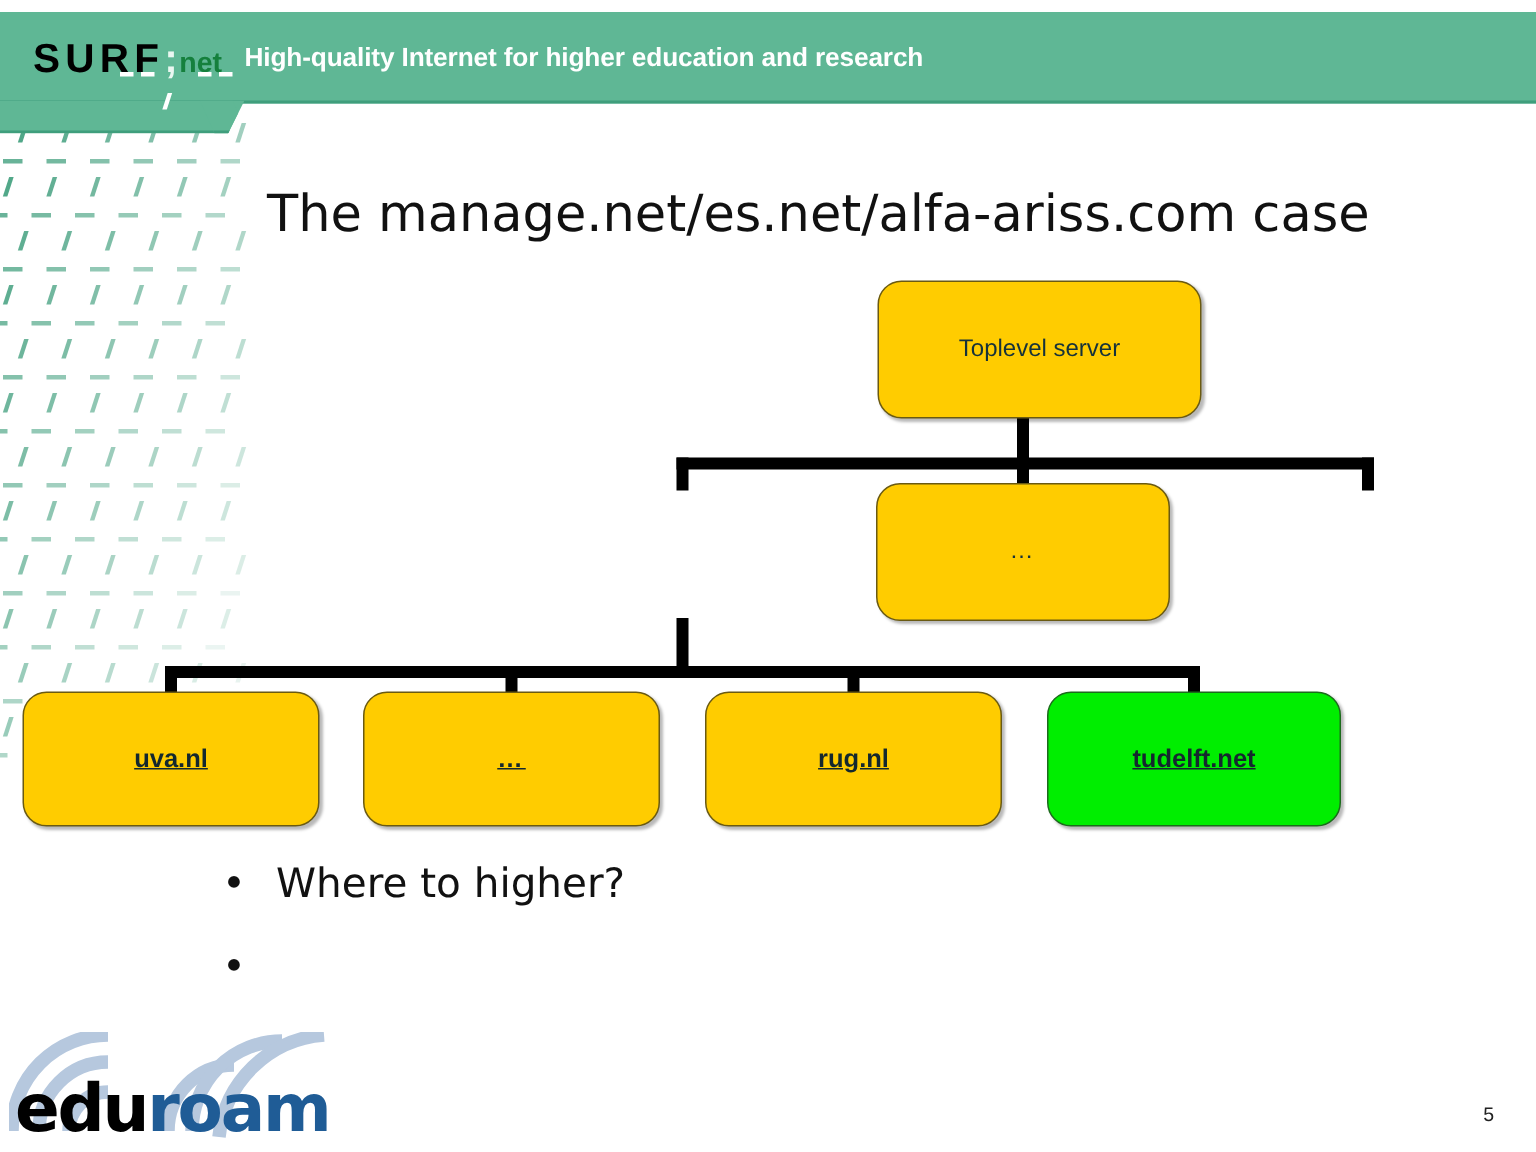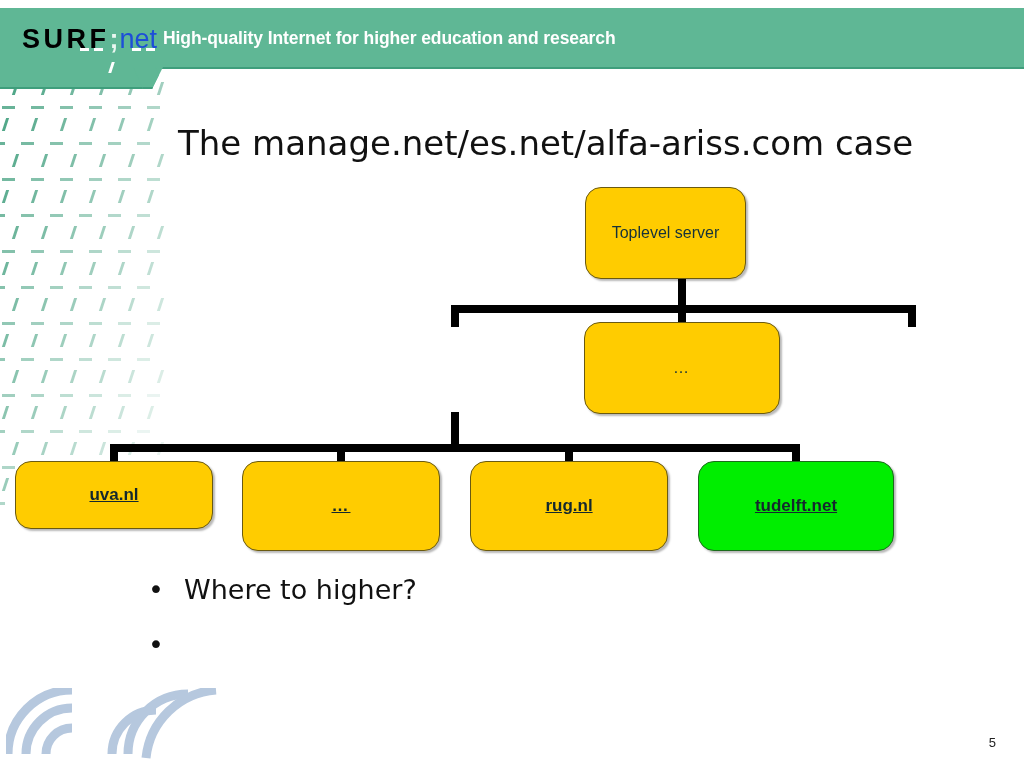--- a/index.html
+++ b/index.html
@@ -71,21 +71,21 @@
   #surf-logo .surfword {
     font-size: 27px; font-weight: bold; color: #000000;
     letter-spacing: 3.5px;
     font-family: "Liberation Sans", sans-serif;
   }
   #surf-logo .semi {
     font-size: 27px; font-weight: bold; color: #eaf7f1;
     margin: 0 1px 0 0;
   }
   #surf-logo .netword {
-    font-size: 27px; font-weight: normal; color: #1d4ed8;
+    font-size: 19px; font-weight: bold; color: #15803d;
     letter-spacing: 0px;
   }
   #surf-marks { position: absolute; left: 80px; top: 48px; z-index: 4; }
   #surf-marks span { position: absolute; display: block; background: #ffffff; }
   .m-d { width: 9px; height: 3px; }
   .m-s { width: 3px; height: 11px; transform: skewX(-18deg); }
 
   #tagline {
     position: absolute;
     left: 163px; top: 28px;
@@ -414,29 +414,29 @@
     <div class="connector" style="left:678px; top:305px; width:8px;  height:22px;"></div>
     <div class="connector" style="left:908px; top:305px; width:8px;   height:22px;"></div>
 
     <div class="connector" style="left:451px; top:412px; width:8px;   height:38px;"></div>
     <div class="connector" style="left:110px; top:444px; width:690px; height:8px;"></div>
     <div class="connector" style="left:110px; top:444px; width:8px;   height:20px;"></div>
     <div class="connector" style="left:337px; top:444px; width:8px;  height:20px;"></div>
     <div class="connector" style="left:565px; top:444px; width:8px;   height:20px;"></div>
     <div class="connector" style="left:792px; top:444px; width:8px;   height:20px;"></div>
 
-    <div class="node yellow" style="left:585px; top:187px; width:161px; height:92px;">
+    <div class="node yellow" style="left:585px; top:187px; width:216px; height:92px;">
       <span class="lbl">Toplevel server</span>
     </div>
 
     <div class="node yellow" style="left:584px; top:322px; width:196px; height:92px;">
       <span class="lbl dots">…</span>
     </div>
 
-    <div class="node yellow" style="left:15px; top:461px; width:198px; height:68px;">
+    <div class="node yellow" style="left:15px; top:461px; width:198px; height:90px;">
       <span class="lbl leaf">uva.nl</span>
     </div>
     <div class="node yellow" style="left:242px; top:461px; width:198px; height:90px;">
       <span class="lbl leaf dots">…</span>
     </div>
     <div class="node yellow" style="left:470px; top:461px; width:198px; height:90px;">
       <span class="lbl leaf">rug.nl</span>
     </div>
     <div class="node green" style="left:698px; top:461px; width:196px; height:90px;">
       <span class="lbl leaf">tudelft.net</span>
@@ -457,16 +457,17 @@
     <svg class="arcs" width="212" height="76" viewBox="0 0 212 76">
       <g fill="none" stroke="#b6c8de" stroke-width="9" stroke-linecap="butt">
         <path d="M 40 66 A 26 26 0 0 1 66 40"></path>
         <path d="M 20 66 A 46 46 0 0 1 66 20"></path>
         <path d="M  2 66 A 64 64 0 0 1 66  2"></path>
         <path d="M 106 66 A 44 44 0 0 1 150 22"></path>
         <path d="M 122 66 A 60 60 0 0 1 182 6"></path>
         <path d="M 140 70 A 76 76 0 0 1 210 2"></path>
       </g>
     </svg>
+    <div class="word"><span class="edu">edu</span><span class="roam">roam</span></div>
   </div>
 
   <div id="pagenum">5</div>
 </div>
 
 </body></html>

